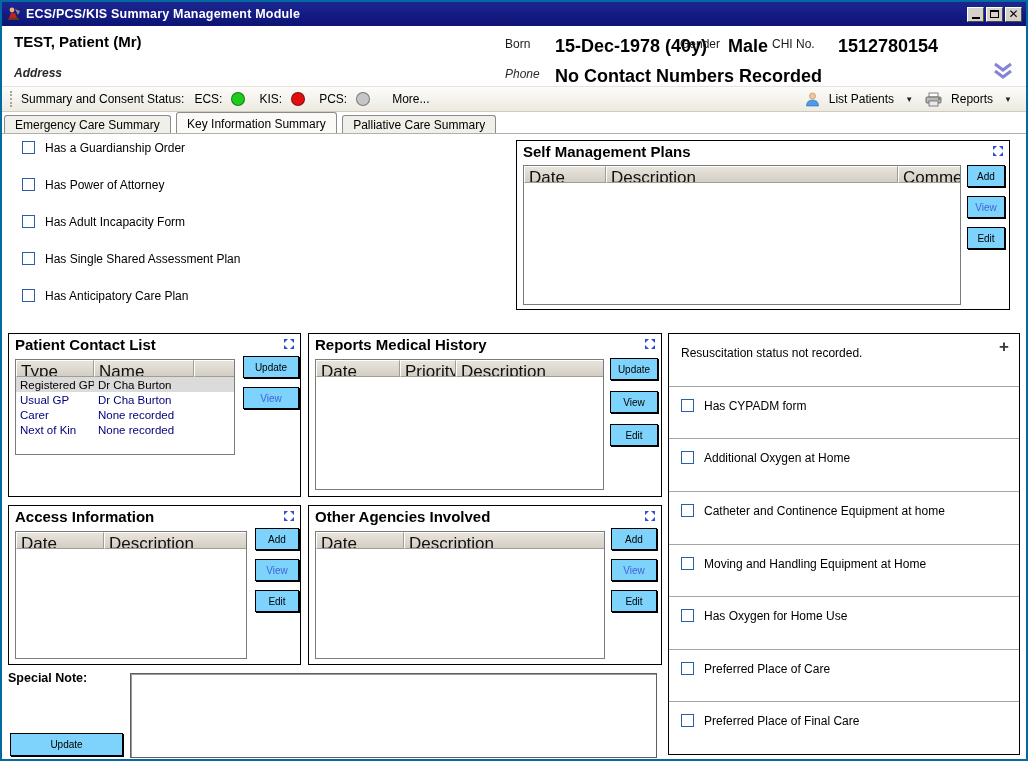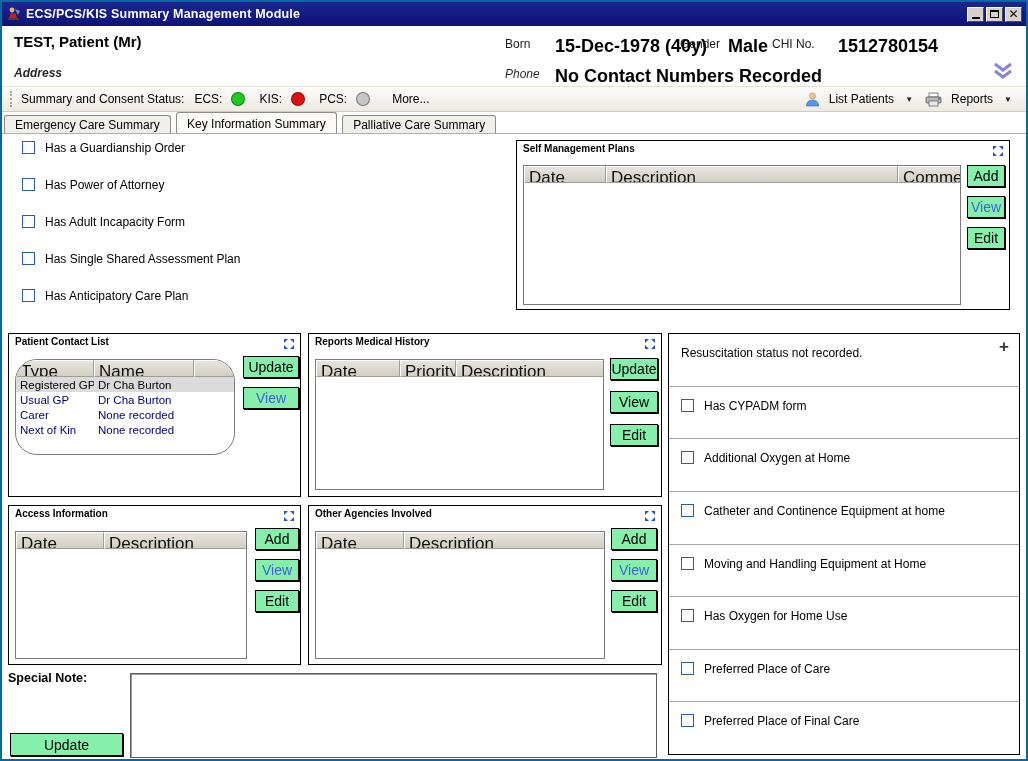--- a/index.html
+++ b/index.html
@@ -56,40 +56,40 @@
   }
   .tab.active { height:21px; margin-top:0; padding-top:4px; background:#fbfaf7; z-index:3; }
   .tabpage { position:absolute; left:0; top:131px; right:0; bottom:0; background:#fff; border-top:1px solid #b4b0a4; }
   
   .cb { width:13px; height:13px; border:1px solid #2a5fa8; background:#fff; display:inline-block;
         vertical-align:middle; flex:none; cursor:pointer; }
   .cbrow { display:flex; align-items:flex-start; gap:10px; }
   .flaglist { position:absolute; left:20px; top:139px; display:flex; flex-direction:column; gap:23px; }
   
   .panel { position:absolute; border:1px solid #000; background:#fff; }
-  .ptitle { position:absolute; left:6px; top:2px; font-weight:bold; font-size:10px; }
+  .ptitle { position:absolute; left:6px; top:2px; font-weight:bold; font-size:15px; }
   .expand { position:absolute; right:5px; top:4px; cursor:pointer; line-height:0; }
   
   .lv { position:absolute; border:1px solid #7b7b7b; background:#fff; overflow:hidden; }
   .lv-hd { display:flex; height:17px; background:#d5d1c7; }
   .lv-th {
     font-size:17px; padding:1px 4px; color:#111; white-space:nowrap; overflow:hidden;
     border-top:1px solid #fff; border-left:1px solid #fff;
     border-right:1px solid #a29d92; border-bottom:1px solid #a29d92;
     background:linear-gradient(180deg,#e9e5dd,#d2cec4);
   }
   .lv-row { display:flex; height:15px; align-items:center; font-size:11.5px; }
   .lv-td { padding:0 4px; white-space:nowrap; overflow:hidden; }
   .row-sel { background:#dbdbdb; color:#000; }
   .row-navy { color:#00007b; }
   
   .btn3d {
     position:absolute; display:flex; align-items:center; justify-content:center;
-    background:#86efac; border:1px solid #000; box-shadow:1px 1px 0 0 #000;
-    font-size:14px; cursor:pointer; white-space:nowrap;
+    background:#7dd3fc; border:1px solid #000; box-shadow:1px 1px 0 0 #000;
+    font-size:10px; cursor:pointer; white-space:nowrap;
   }
   .btn-blue { color:#4063d8; }
   
   .care-section { flex:1; border-top:1px solid #a6a6a6; position:relative; padding:12px 0 0 12px; }
   .care-section:first-child { border-top:none; }
   .care-body { position:absolute; left:0; top:0; right:0; bottom:0; display:flex; flex-direction:column; }
   .plus { position:absolute; right:10px; top:4px; font-size:17px; font-weight:bold; color:#3a3a3a; cursor:pointer; line-height:1; }
   
   .snlabel { position:absolute; left:6px; top:669px; font-weight:bold; font-size:12.5px; }
   .sntext {
@@ -237,21 +237,21 @@
   <div class="panel" style="left:6px; top:331px; width:293px; height:164px;">
     <div class="ptitle">Patient Contact List</div>
     <span class="expand">
       <svg width="12" height="12" viewBox="0 0 12 12" fill="#2b4fd0">
         <path d="M1,1 L5,1 L1,5 Z"></path>
           <path d="M11,1 L7,1 L11,5 Z"></path>
         <path d="M1,11 L1,7 L5,11 Z"></path>
           <path d="M11,11 L11,7 L7,11 Z"></path>
       </svg>
     </span>
-    <div class="lv" style="left:6px; top:25px; width:220px; height:96px;border-radius:22px;">
+    <div class="lv" style="left:6px; top:25px; width:220px; height:96px;">
       <div class="lv-hd">
         <span class="lv-th" style="width:78px;">Type</span>
         <span class="lv-th" style="width:100px;">Name</span>
         <span class="lv-th" style="flex:1; border-right:none;"></span>
       </div>
       <div class="lv-row row-sel">
         <span class="lv-td" style="width:78px;">Registered GP</span>
         <span class="lv-td" style="width:100px;">Dr Cha Burton</span>
       </div>
       <div class="lv-row row-navy">

